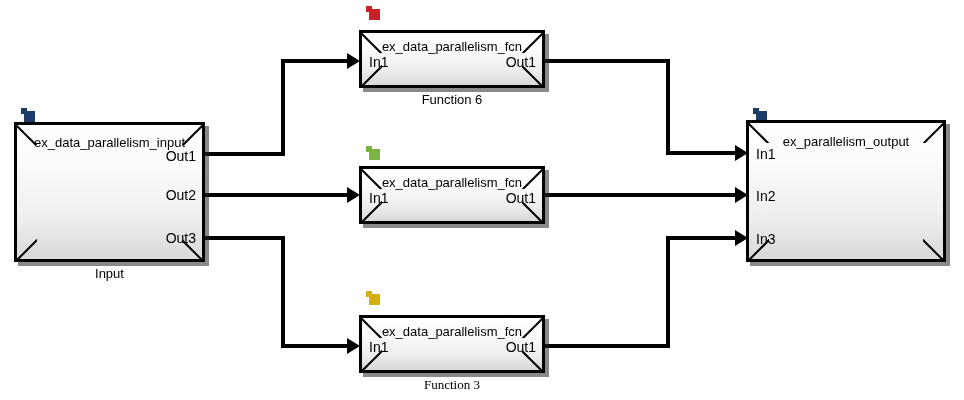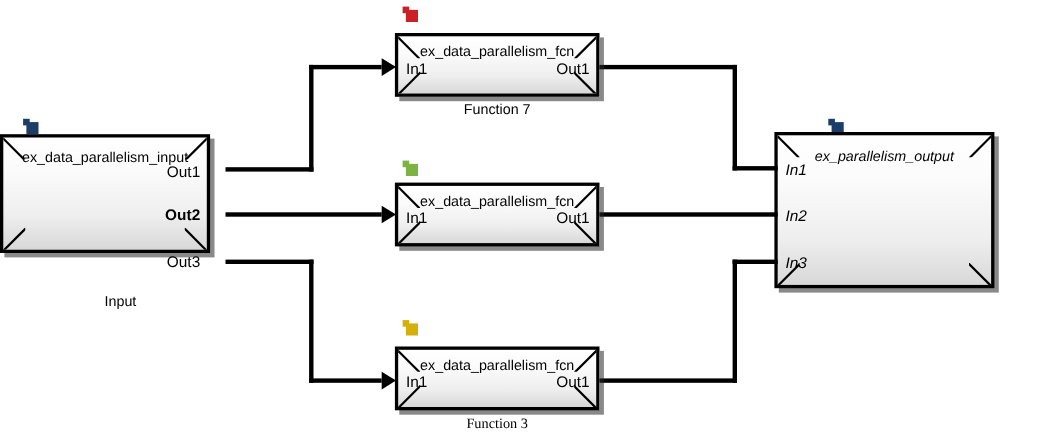--- a/index.html
+++ b/index.html
@@ -142,46 +142,46 @@
 
   <div class="wire wire-h" style="left:545px; top:344px; width:125px;"></div>
   <div class="wire wire-v" style="left:666px; top:236px; height:112px;"></div>
   <div class="wire wire-h" style="left:666px; top:236px; width:69px;"></div>
   <div class="arrow" style="left:735px; top:230px;"></div>
 
   <div class="badge" style="left:21px; top:108px;">
     <div class="small" style="background:#1b3d68;"></div>
     <div class="big" style="background:#1b3d68;"></div>
   </div>
-  <div class="block" style="left:0; top:122px; width:191px; height:108px;">
+  <div class="block" style="left:14px; top:122px; width:191px; height:140px;">
     <div class="bevel tl"></div>
     <div class="bevel tr"></div>
     <div class="bevel bl"></div>
     <div class="bevel br"></div>
     <div class="block-title" style="top:10px;">ex_data_parallelism_input</div>
     <div class="port-label port-out" style="top:23px;">Out1</div>
-    <div class="port-label port-out" style="top:62px;font-weight:bold;">Out2</div>
+    <div class="port-label port-out" style="top:62px;">Out2</div>
     <div class="port-label port-out" style="top:105px;">Out3</div>
   </div>
   <div class="caption" style="left:14px; top:266px; width:191px;">Input</div>
 
   <div class="badge" style="left:366px; top:6px;">
     <div class="small" style="background:#cc2027;"></div>
     <div class="big" style="background:#cc2027;"></div>
   </div>
   <div class="block" style="left:359px; top:30px; width:186px; height:58px;">
     <div class="bevel tl"></div>
     <div class="bevel tr"></div>
     <div class="bevel bl"></div>
     <div class="bevel br"></div>
     <div class="block-title" style="top:6px;">ex_data_parallelism_fcn</div>
     <div class="port-label port-in" style="top:21px;">In1</div>
     <div class="port-label port-out" style="top:21px;">Out1</div>
   </div>
-  <div class="caption" style="left:359px; top:92px; width:186px;">Function 7</div>
+  <div class="caption" style="left:359px; top:92px; width:186px;">Function 6</div>
 
   <div class="badge" style="left:366px; top:146px;">
     <div class="small" style="background:#7cb342;"></div>
     <div class="big" style="background:#7cb342;"></div>
   </div>
   <div class="block" style="left:359px; top:166px; width:186px; height:58px;">
     <div class="bevel tl"></div>
     <div class="bevel tr"></div>
     <div class="bevel bl"></div>
     <div class="bevel br"></div>
@@ -202,21 +202,21 @@
     <div class="block-title" style="top:6px;">ex_data_parallelism_fcn</div>
     <div class="port-label port-in" style="top:21px;">In1</div>
     <div class="port-label port-out" style="top:21px;">Out1</div>
   </div>
   <div class="caption" style="left:359px; top:377px; width:186px;font-family:Liberation Serif, serif;">Function 3</div>
 
   <div class="badge" style="left:753px; top:108px;">
     <div class="small" style="background:#1b3d68;"></div>
     <div class="big" style="background:#1b3d68;"></div>
   </div>
-  <div class="block" style="left:704px; top:120px; width:200px; height:142px;font-style:italic;">
+  <div class="block" style="left:746px; top:120px; width:200px; height:142px;">
     <div class="bevel tl"></div>
     <div class="bevel tr"></div>
     <div class="bevel bl"></div>
     <div class="bevel br"></div>
     <div class="block-title" style="top:11px;">ex_parallelism_output</div>
     <div class="port-label port-in" style="top:23px;">In1</div>
     <div class="port-label port-in" style="top:65px;">In2</div>
     <div class="port-label port-in" style="top:108px;">In3</div>
   </div>
 

